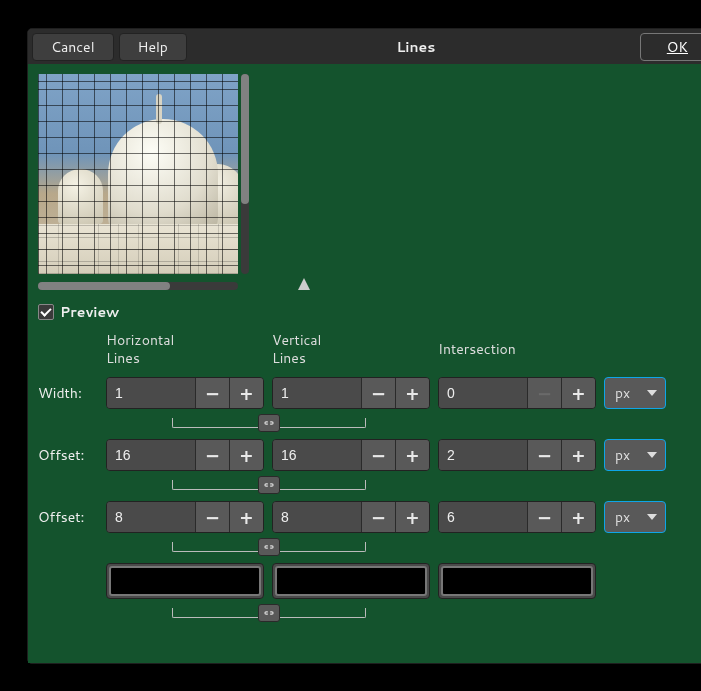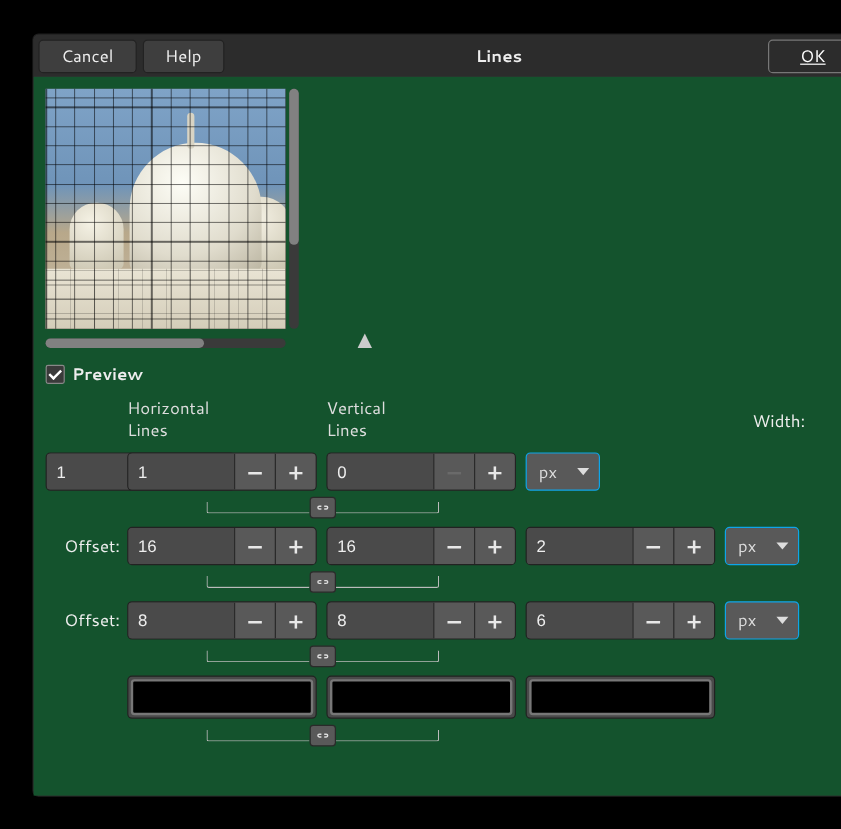--- a/index.html
+++ b/index.html
@@ -161,21 +161,21 @@
     display: grid;
     grid-template-columns: 62px 160px 160px 160px 67px;
     column-gap: 6px;
     row-gap: 8px;
     align-items: center;
   }
   .col-header {
     color:#ddd; font-size:14px; line-height:1.25;
     padding-bottom: 2px;
   }
-  .row-label { color:#eee; text-align:right; }
+  .row-label { color:#eee; text-align:left; }
   .spin {
     display:flex; width:158px; height:32px;
     border:1px solid #222; border-radius:4px; overflow:hidden;
     background:#4a4a4a;
   }
   .spin input {
     flex:1; background:#4a4a4a; border:none; color:#eee;
     padding:0 8px; font-size:14px; outline:none; min-width:0;
   }
   .spin .sbtn {
@@ -263,20 +263,21 @@
       <span class="preview-label">Preview</span>
     </div>
 
     <div class="controls">
 
       <div></div>
       <div class="col-header" style="white-space:pre-line">Horizontal
 Lines</div>
       <div class="col-header" style="white-space:pre-line">Vertical
 Lines</div>
+      <div class="col-header">Intersection</div>
       <div></div>
 
       <div class="row-label">Width:</div>
       <div class="spin">
         <input value="1" style="">
         <div class="sbtn">−</div>
         <div class="sbtn">+</div>
       </div>
       <div class="spin">
         <input value="1" style="">

